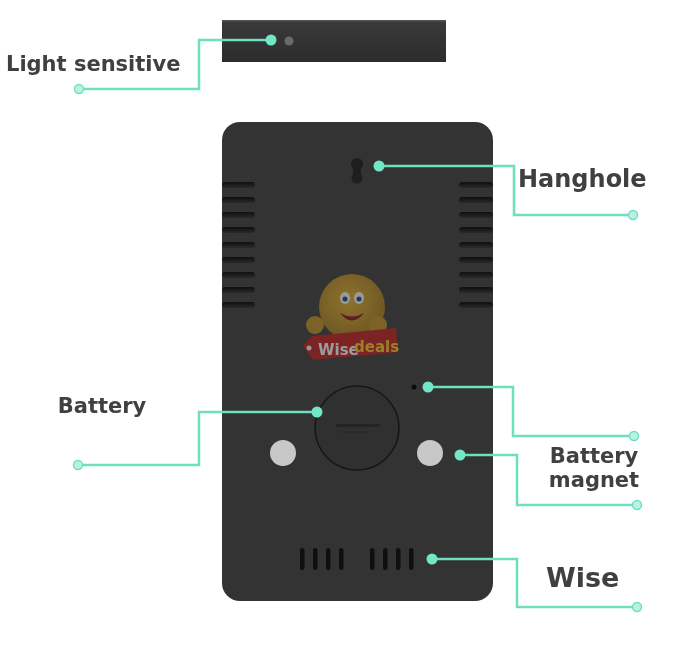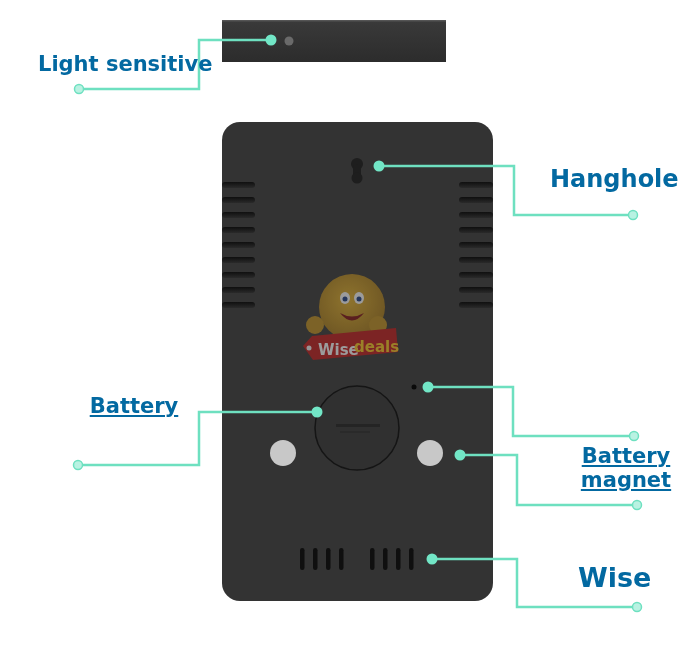--- a/index.html
+++ b/index.html
@@ -1,19 +1,19 @@
 <!DOCTYPE html>
 <html><head>
 <meta charset="utf-8">
 <style>
   html, body { margin:0; padding:0; background:#ffffff; }
   body { width:681px; height:648px; position:relative; overflow:hidden; font-family:"DejaVu Sans", "Liberation Sans", sans-serif; }
   .stage { position:absolute; left:0; top:0; width:681px; height:648px; }
-  .lbl { position:absolute; color:#0369a1; font-weight:bold; white-space:nowrap; line-height:1.15;margin-left:32px; }
-  .lbl.center { text-align:center;text-decoration:underline; }
+  .lbl { position:absolute; color:#404040; font-weight:bold; white-space:nowrap; line-height:1.15; }
+  .lbl.center { text-align:center; }
   svg { position:absolute; left:0; top:0; }
 </style>
 </head>
 <body>
 
 <div class="stage">
   <svg width="681" height="648" viewBox="0 0 681 648">
     <defs>
       <linearGradient id="topslab" x1="0" y1="0" x2="0" y2="1">
         <stop offset="0" stop-color="#3a3a3a"></stop>

